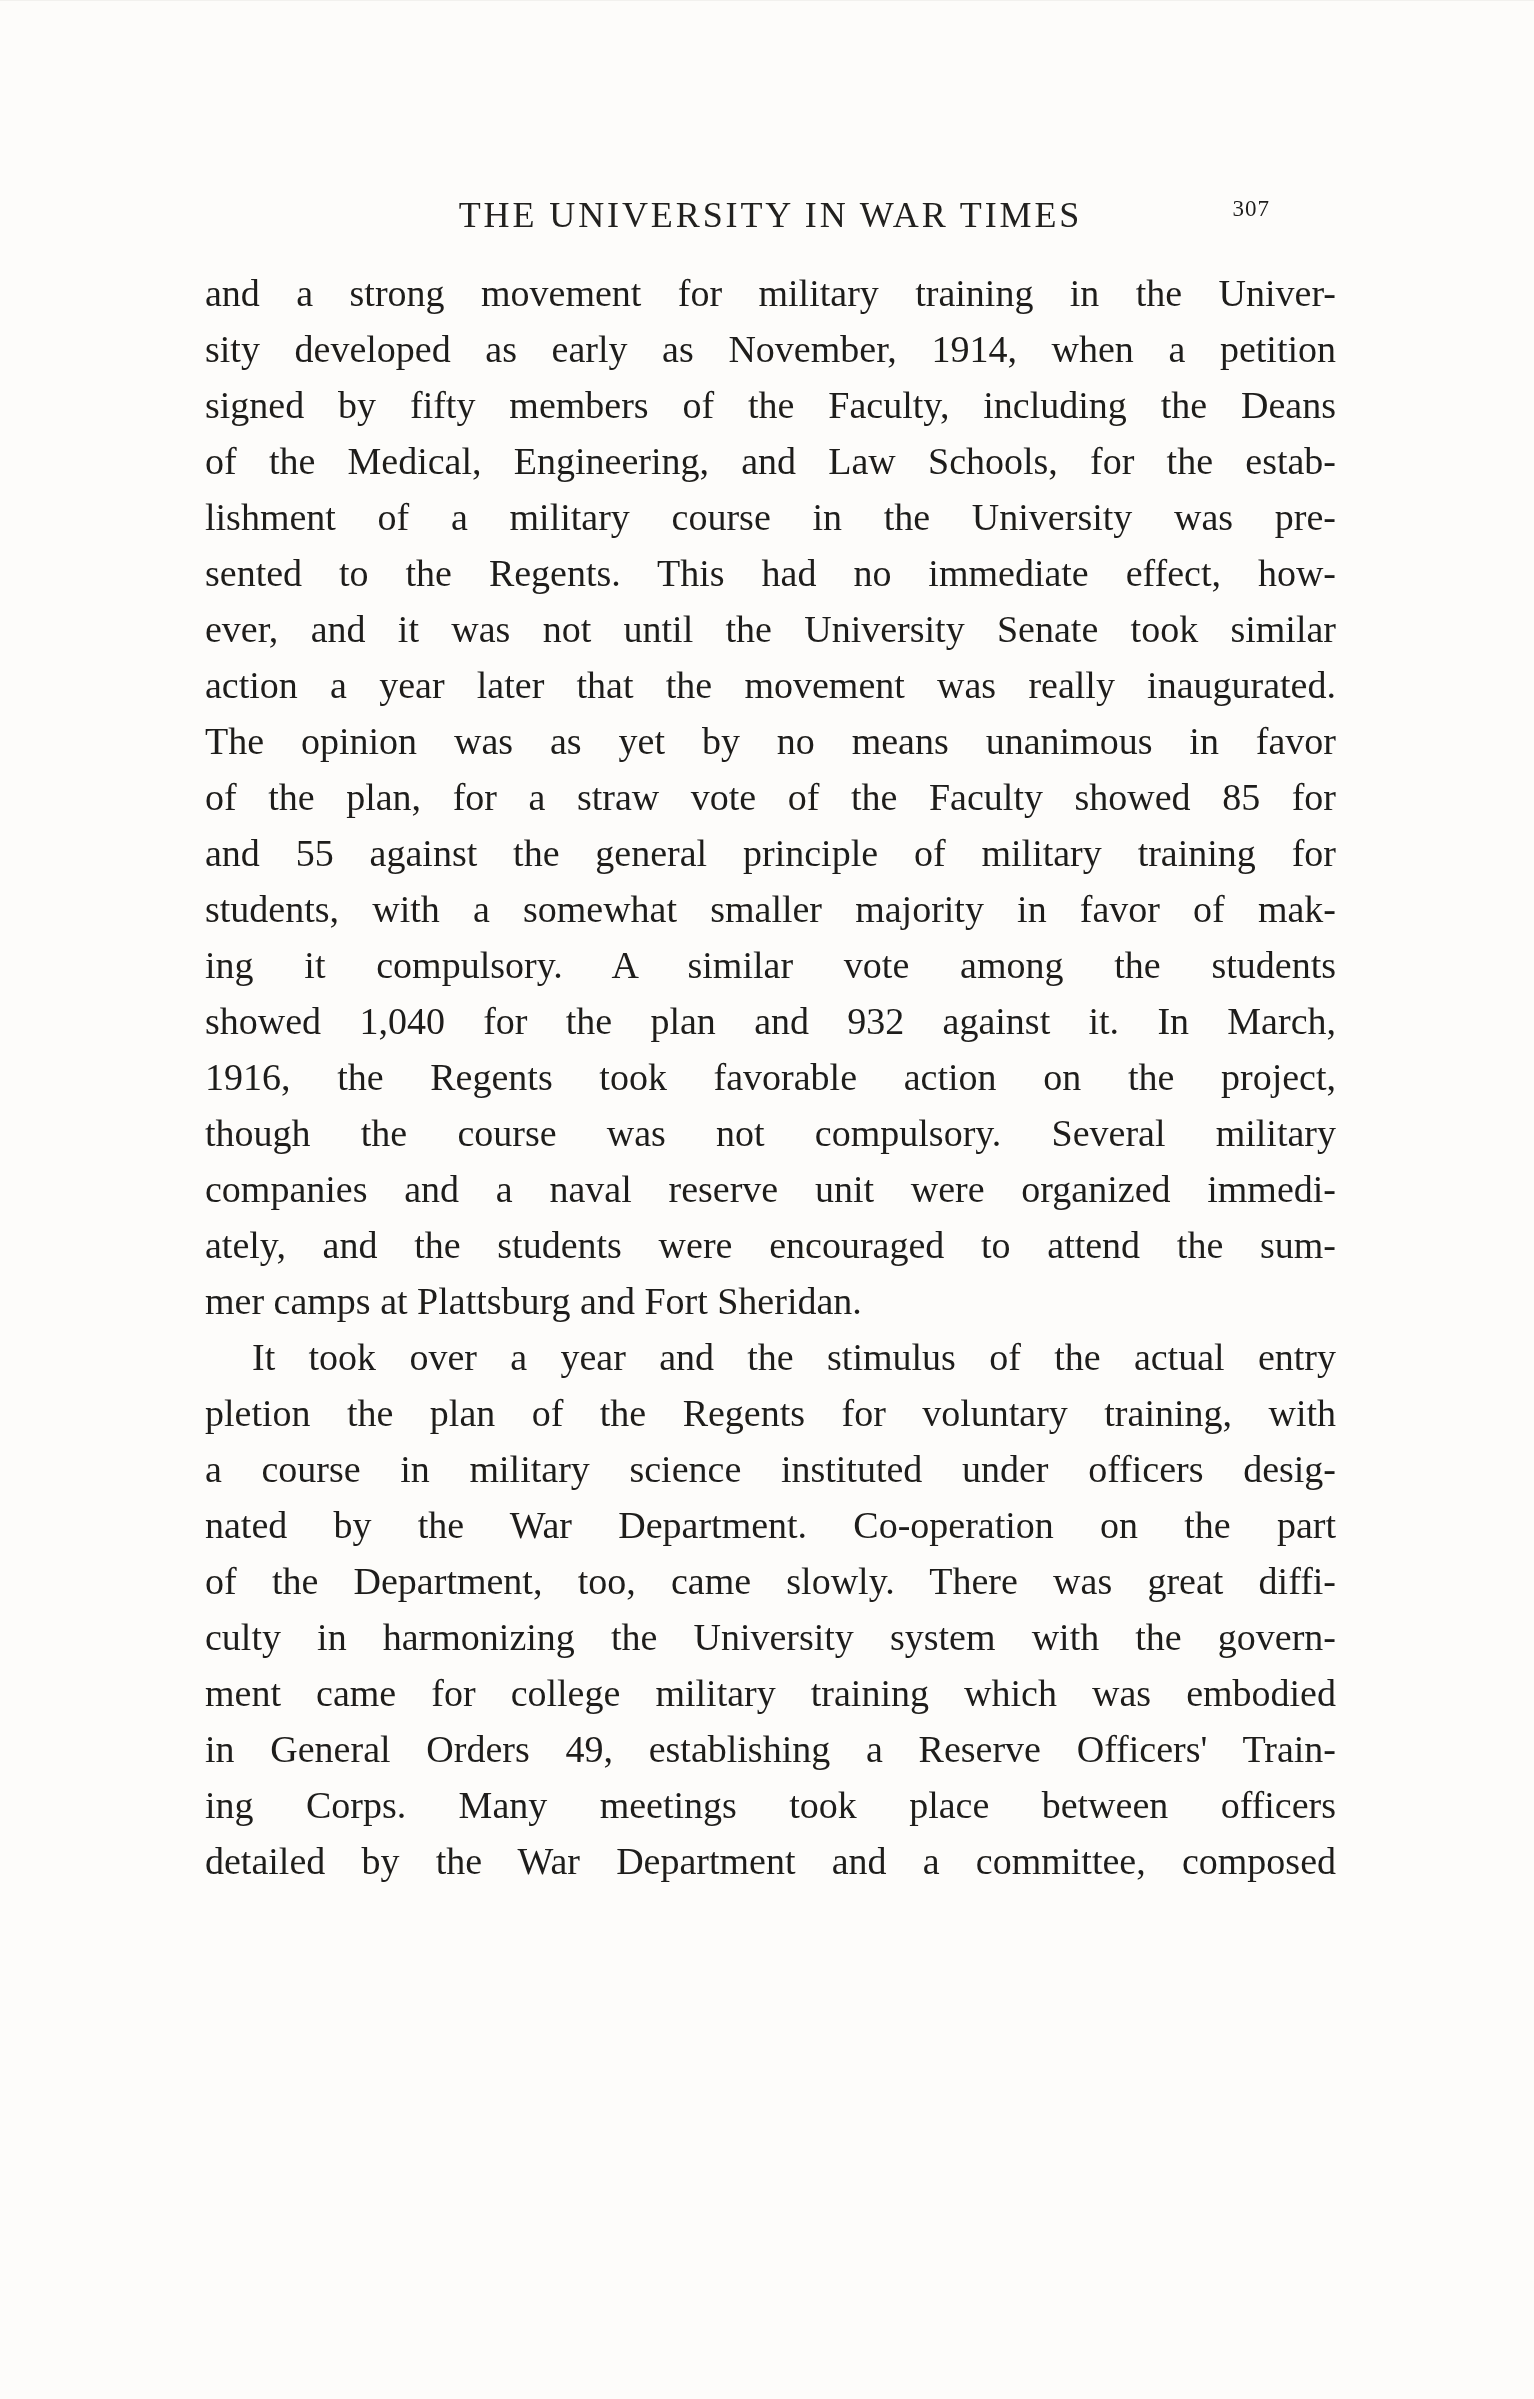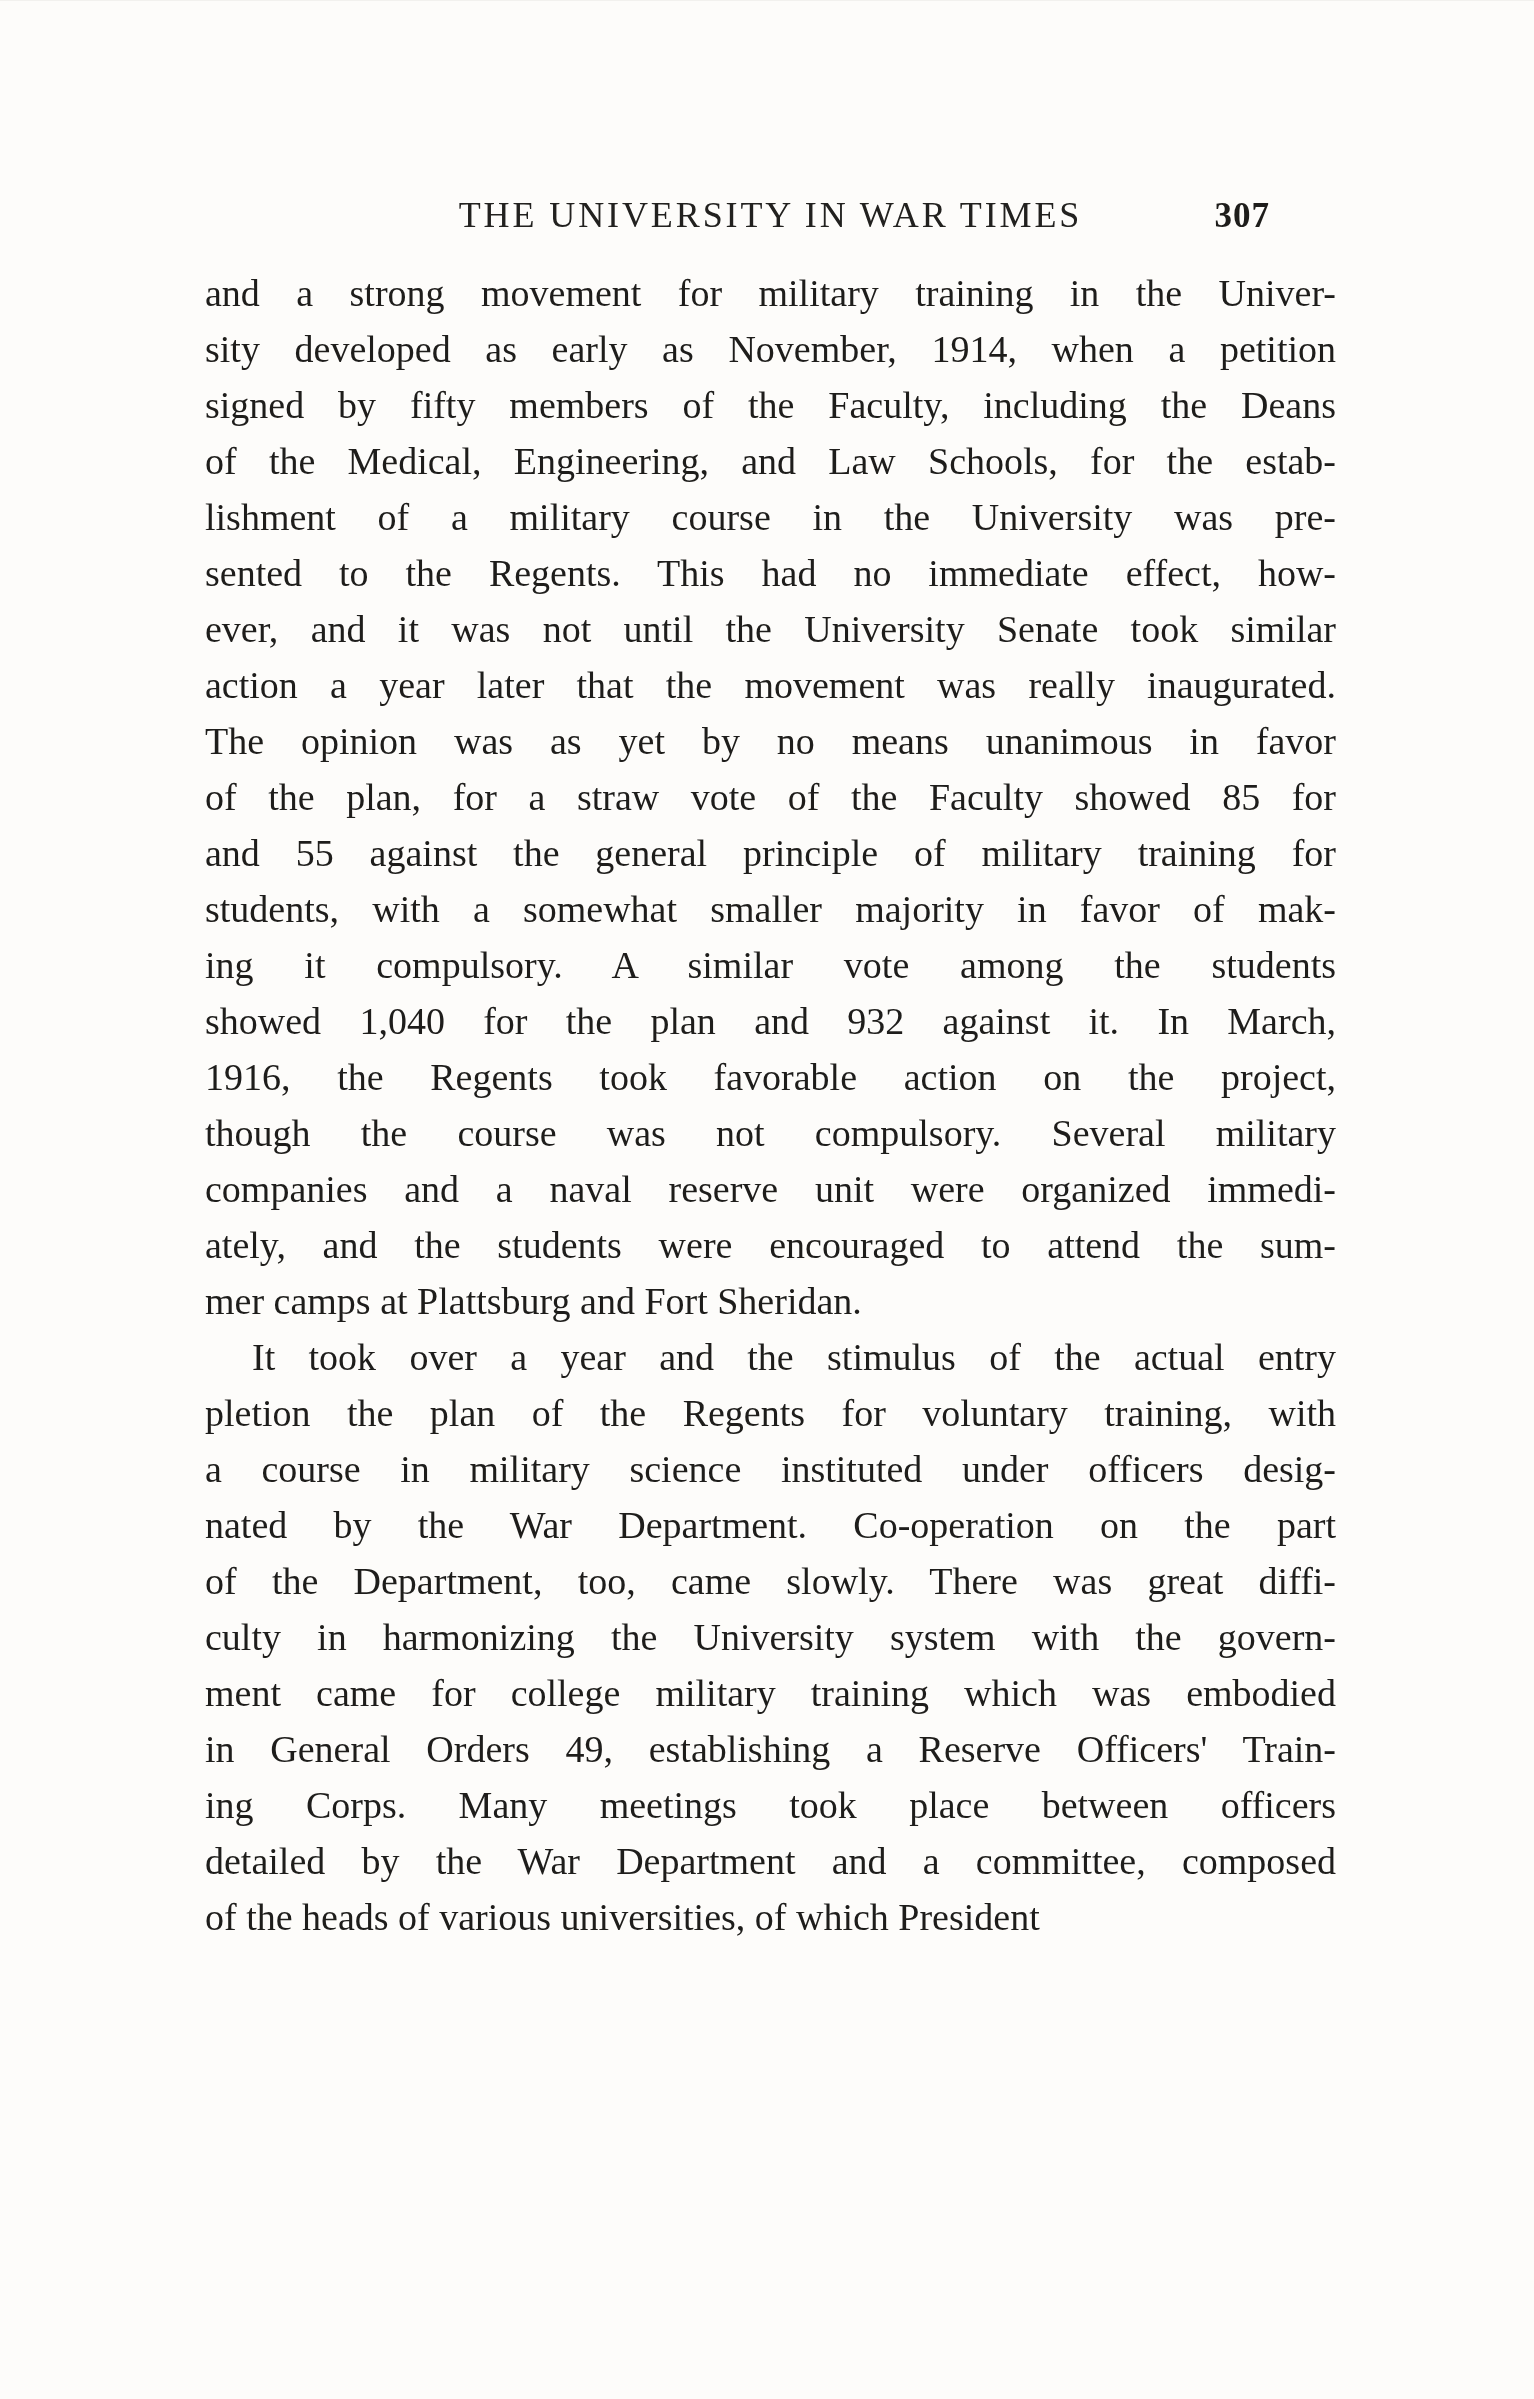--- a/index.html
+++ b/index.html
@@ -26,23 +26,22 @@
   .title {
     font-size: 36px;
     letter-spacing: 2.9px;
     color: #22211f;
     white-space: nowrap;
   }
   .pagenum {
     position: absolute;
     right: 66px;
     top: 2px;
-    font-size: 35px;
+    font-size: 23px;
     letter-spacing: 1px;
-    font-weight: bold;
   }
   .body-block {
     margin: 11.7px 198px 0 205px;
     width: 1131px;
   }
   .paragraph {
     margin: 0;
     padding: 0;
   }
   .line {
@@ -94,17 +93,16 @@
         <div class="line indent">It took over a year and the stimulus of the actual entry</div>
         <div class="line">pletion the plan of the Regents for voluntary training, with</div>
         <div class="line">a course in military science instituted under officers desig-</div>
         <div class="line">nated by the War Department.  Co-operation on the part</div>
         <div class="line">of the Department, too, came slowly.  There was great diffi-</div>
         <div class="line">culty in harmonizing the University system with the govern-</div>
         <div class="line">ment came for college military training which was embodied</div>
         <div class="line">in General Orders 49, establishing a Reserve Officers' Train-</div>
         <div class="line">ing Corps.  Many meetings took place between officers</div>
         <div class="line">detailed by the War Department and a committee, composed</div>
-        <div class="line last">of the heads of various universities, of which President</div>
       </div>
     </div>
 </div>
 
 
 </body></html>

